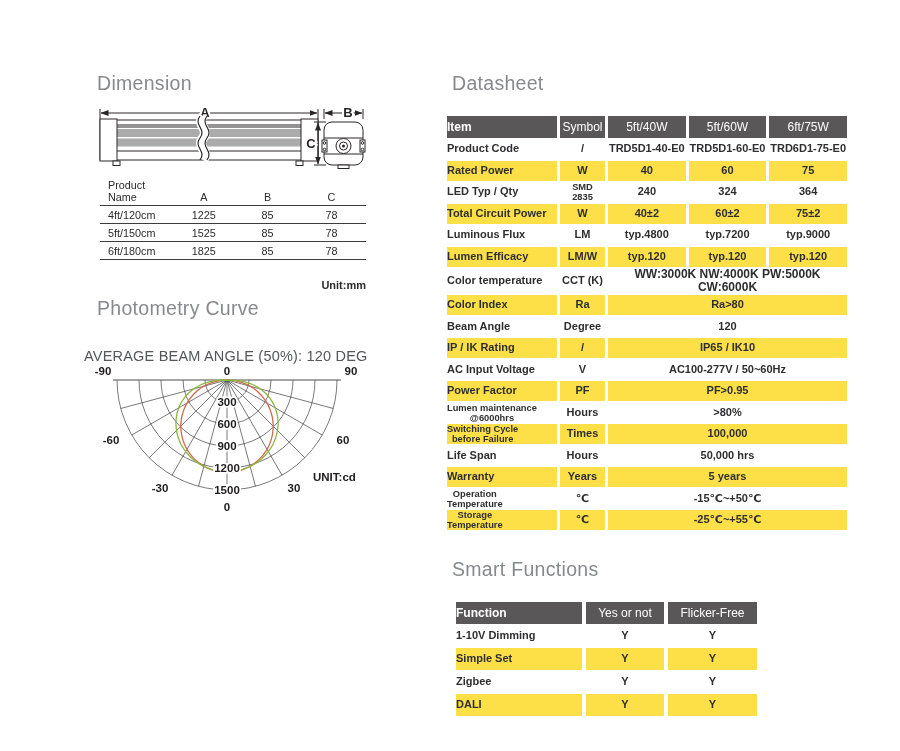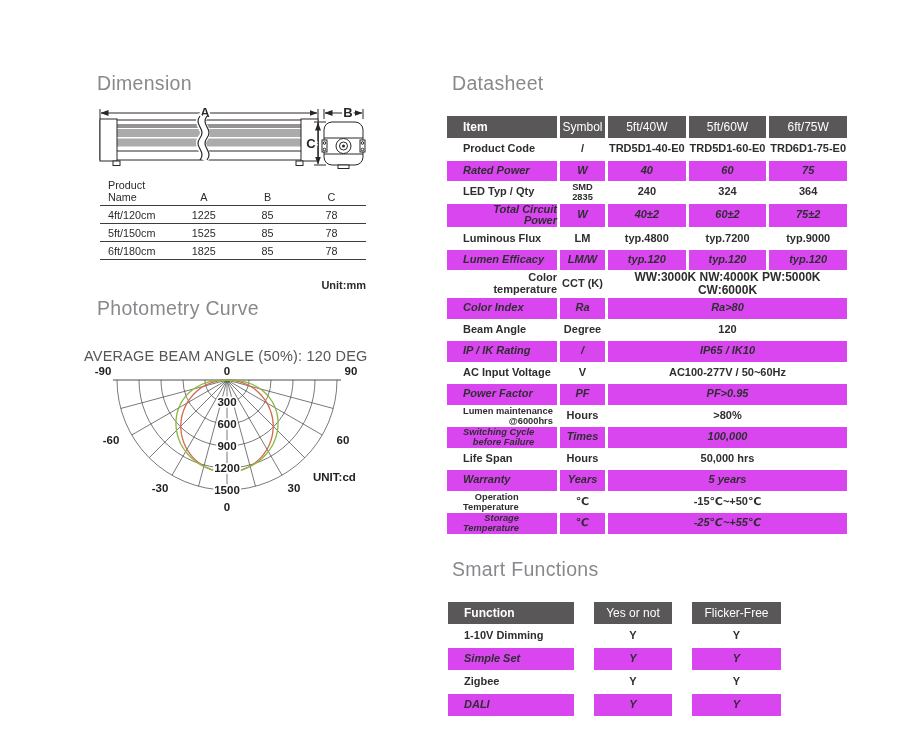--- a/index.html
+++ b/index.html
@@ -32,25 +32,25 @@
   #polar{position:absolute;left:85px;top:362px;}
   .pgrid{stroke:#4c4c4e;stroke-width:.75;fill:none;}
   .pl{font:bold 11.5px "Liberation Sans","DejaVu Sans",sans-serif;fill:#232021;}
   .halo{paint-order:stroke;stroke:#fff;stroke-width:3.5px;}
 
   
   #ds-table{position:absolute;left:447px;top:116px;width:400px;}
   #smart-table{position:absolute;left:448px;top:602px;width:301px;}
   .grid-row{display:grid;column-gap:3px;margin-bottom:1px;}
   .ds{grid-template-columns:110px 45px 1fr 1fr 1fr;}
-  .sm{grid-template-columns:126px 78px 89px;column-gap:20px;}
+  .sm{grid-template-columns:126px 78px 89px;column-gap:4px;margin-left:8px;}
   .cell{display:flex;align-items:center;justify-content:center;text-align:center;background:#fff;
         font-weight:bold;font-size:11px;color:#2e2e30;min-height:20.5px;line-height:1.08;white-space:pre-line;}
-  .row-alt .cell{background:#d946ef;font-style:italic;}
-  .cell.left{justify-content:flex-start;text-align:right;padding-left:16px;}
+  .row-alt .cell{background:#fde047;}
+  .cell.left{justify-content:flex-start;text-align:center;padding-left:0;}
   .cell.smalltext{font-size:9.3px;}
   .cell.medtext{font-size:12px;}
   .head .cell{background:#595757;color:#fff;font-weight:normal;font-size:12px;min-height:22px;}
   .head .cell.left{font-weight:bold;}
   .sm .cell{min-height:22px;}
   .sm.head .cell{min-height:22px;}
   .cell.spanv{grid-column:3/6;}
 </style>
 </head>
 <body>

